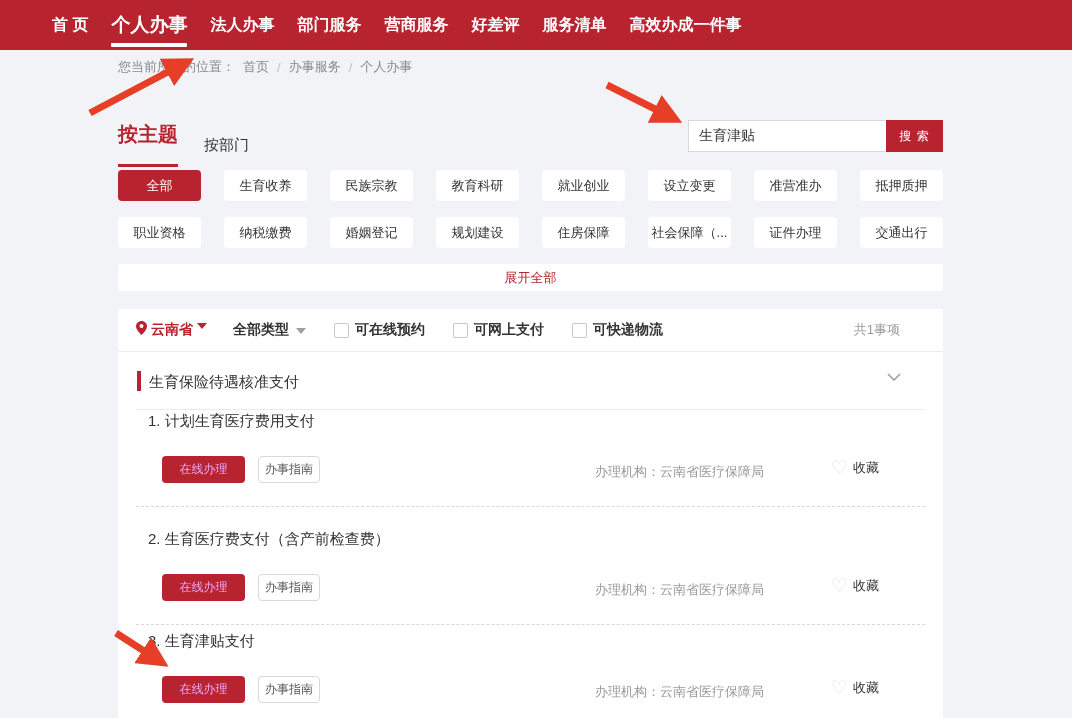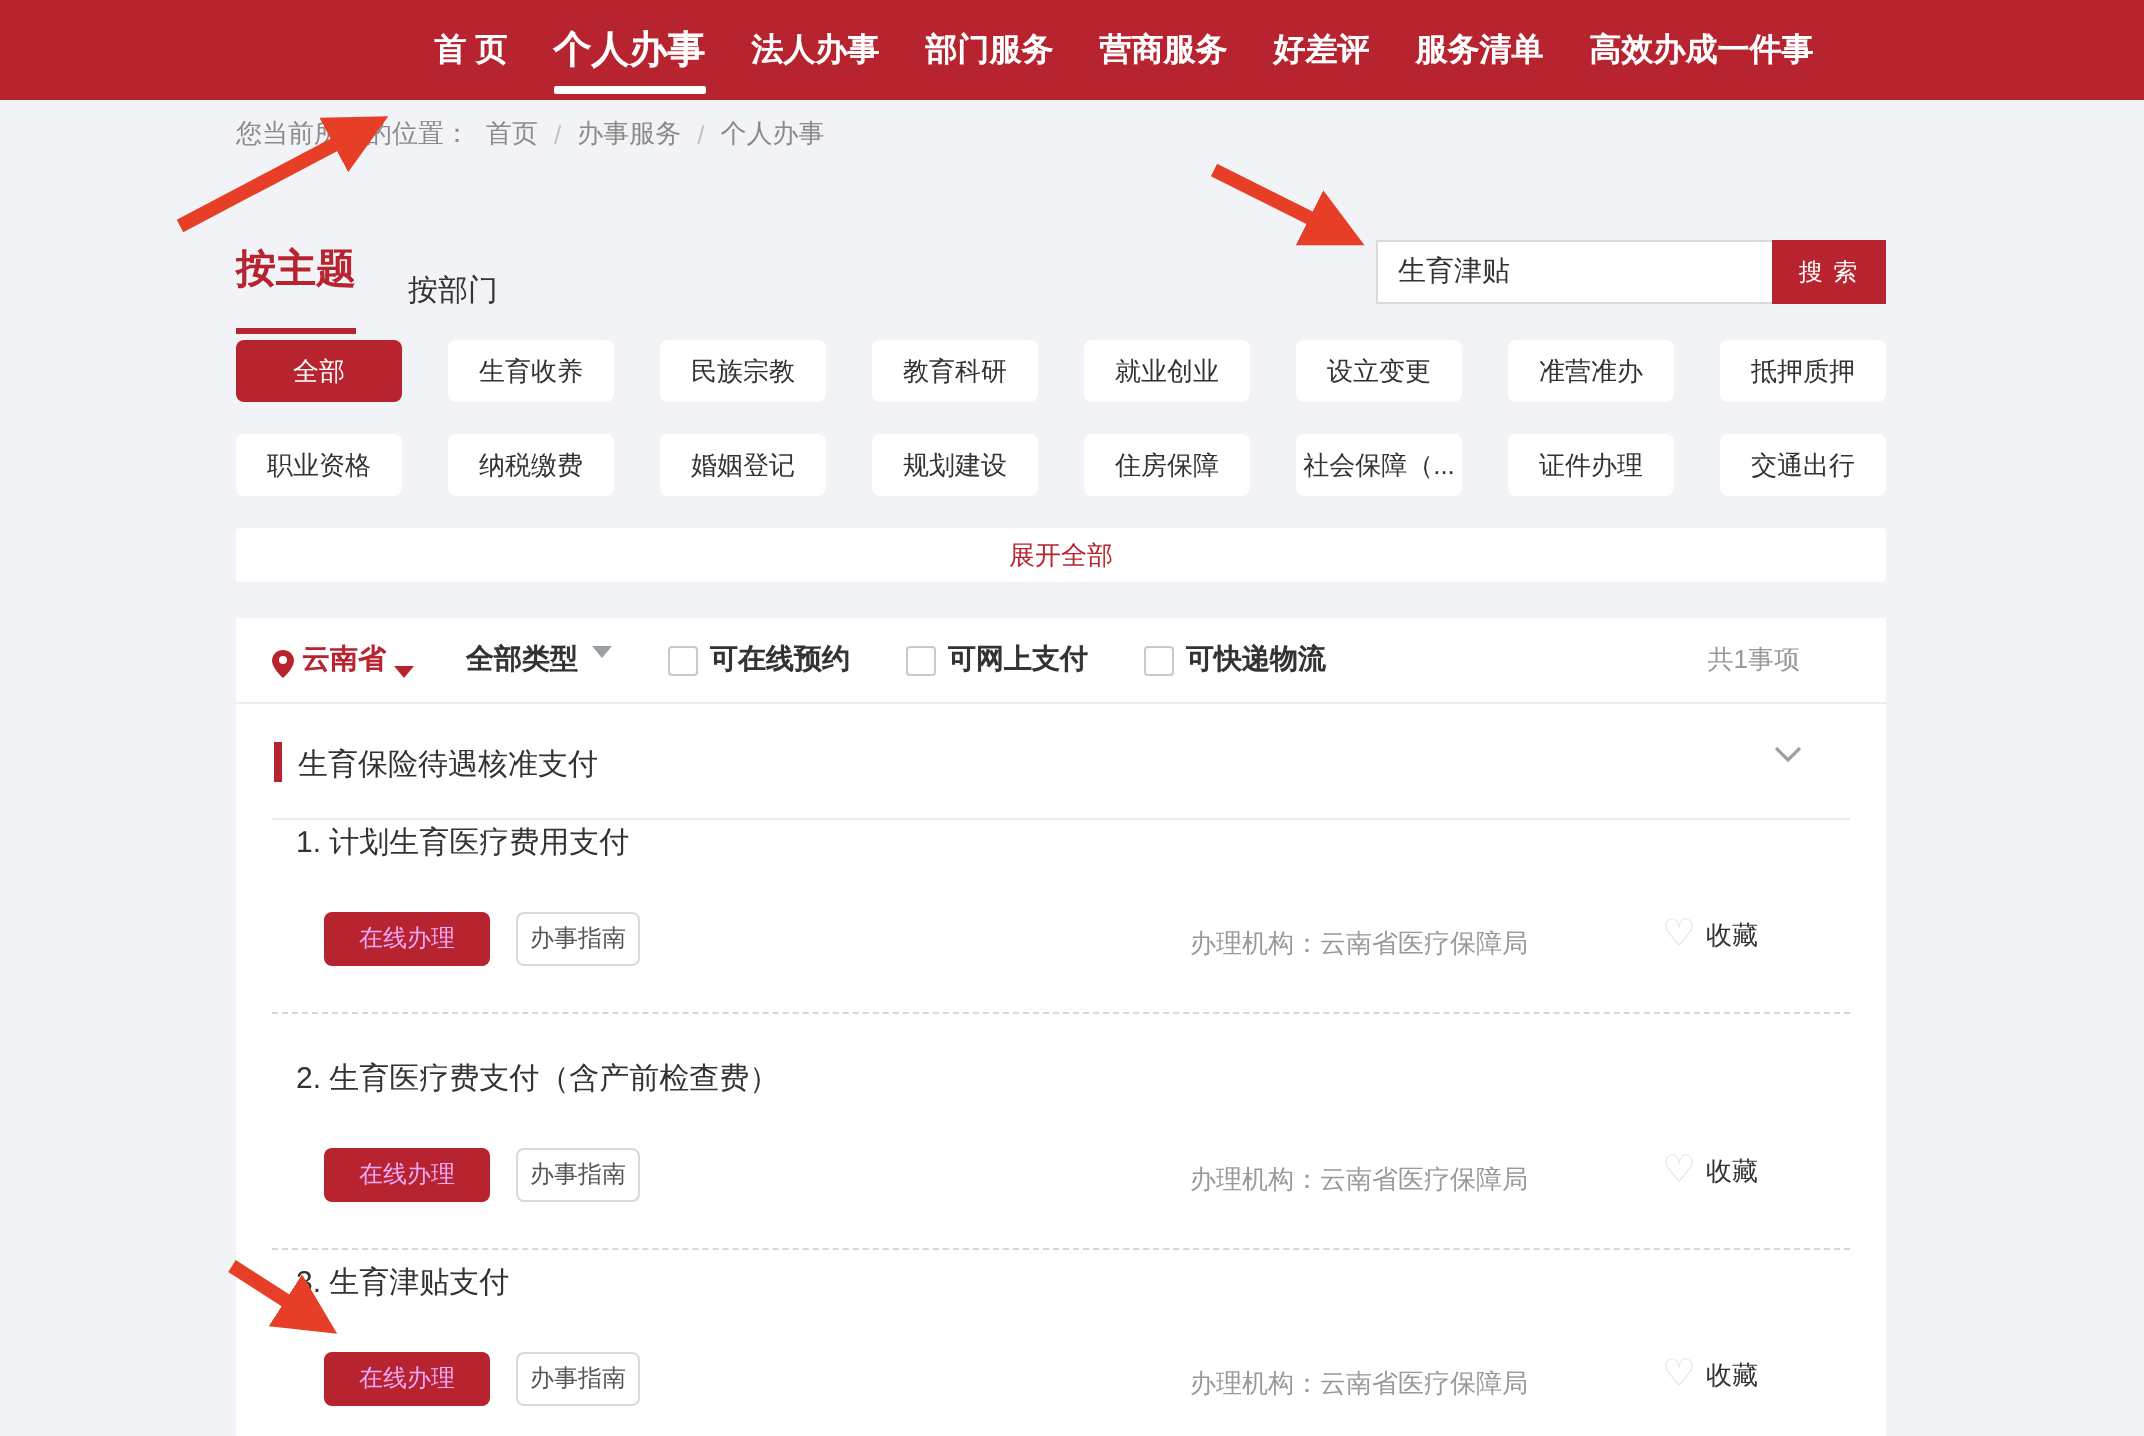--- a/index.html
+++ b/index.html
@@ -17,21 +17,21 @@
   }
   .stage{position:absolute;inset:0;width:1072px;height:718px;}
 
   
   .topnav{
     position:absolute;top:0;left:0;width:1072px;height:50px;
     background:var(--primary-red);
   }
   .topnav ul{
     list-style:none;display:flex;align-items:stretch;
-    padding-left:52px;height:62px;gap:23px;justify-content:center;
+    padding-left:52px;height:62px;gap:23px;
   }
   .topnav li{
     position:relative;display:flex;align-items:center;height:50px;
     color:#fff;font-size:16px;font-weight:bold;cursor:pointer;white-space:nowrap;
   }
   .topnav li.active{font-size:19px;}
   .topnav li.active::after{
     content:"";position:absolute;left:0;right:0;bottom:3px;height:4px;
     background:#fff;border-radius:1px;
   }
@@ -88,23 +88,23 @@
   
   .panel{
     position:absolute;top:309px;left:118px;width:825px;height:409px;
     background:#fff;
   }
   .filter-row{
     position:absolute;top:0;left:0;right:0;height:43px;
     border-bottom:1px solid #ececec;
     display:flex;align-items:center;padding:0 43px 0 18px;
   }
-  .f-region{display:flex;align-items:flex-end;gap:4px;color:var(--primary-red);
+  .f-region{display:flex;align-items:flex-start;gap:4px;color:var(--primary-red);
     font-size:14px;font-weight:bold;cursor:pointer;}
-  .f-type{display:flex;align-items:flex-start;gap:7px;color:#333;font-size:14px;
+  .f-type{display:flex;align-items:center;gap:7px;color:#333;font-size:14px;
     font-weight:bold;margin-left:26px;cursor:pointer;}
   .caret{width:0;height:0;border-left:5px solid transparent;border-right:5px solid transparent;
     border-top:6px solid var(--primary-red);margin-top:2px;}
   .caret.gray{border-top-color:#9aa0a6;}
   .f-check{display:flex;align-items:center;gap:6px;margin-left:28px;cursor:pointer;
     color:#333;font-size:14px;font-weight:bold;}
   .checkbox{width:15px;height:15px;border:1px solid #c9c9c9;border-radius:2px;background:#fff;}
   .f-count{margin-left:auto;color:#999;font-size:13px;}
 
   .group-bar{position:absolute;top:62px;left:19px;width:4px;height:20px;background:var(--primary-red);}

